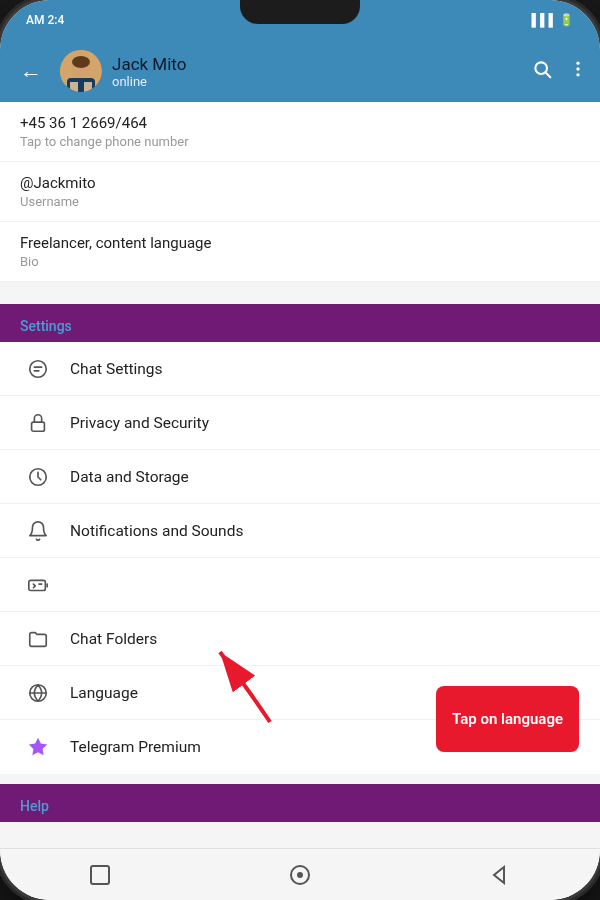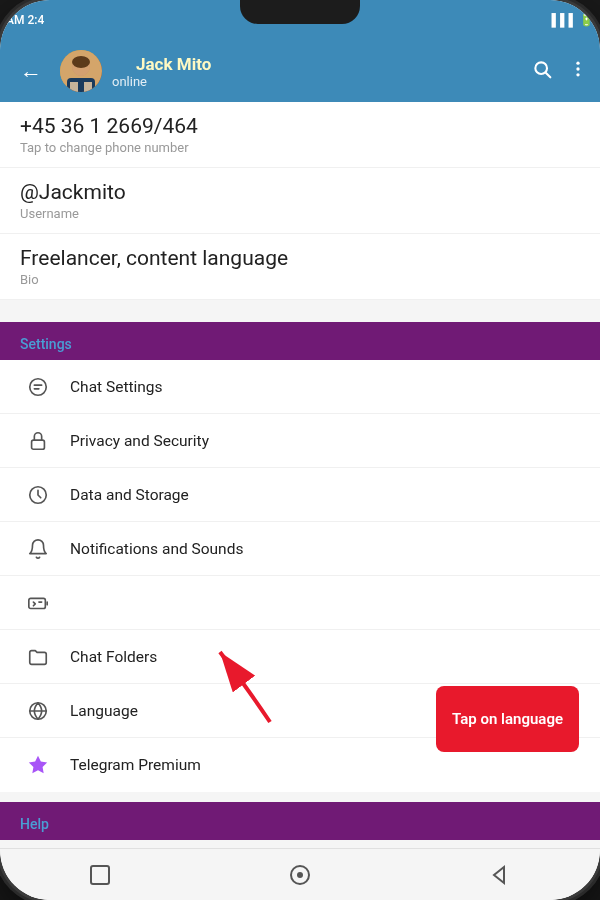--- a/index.html
+++ b/index.html
@@ -29,21 +29,21 @@
       display: flex;
       flex-direction: column;
     }
     
     .status-bar {
       background: #3d8ab8;
       height: 40px;
       display: flex;
       align-items: center;
       justify-content: space-between;
-      padding: 0 6px;
+      padding: 0 26px;
       position: relative;
     }
     .status-bar-left {
       color: white;
       font-size: 12px;
       font-weight: 500;
     }
     .notch {
       position: absolute;
       top: 0;
@@ -91,24 +91,23 @@
       display: flex;
       align-items: center;
       justify-content: center;
       font-size: 18px;
       color: white;
     }
     .header-info {
       flex: 1;
     }
     .header-name {
-      color: #fef9c3;
+      color: #0f172a;
       font-size: 17px;
-      font-weight: 700;
-      margin-left: 24px;
+      font-weight: 400;
     }
     .header-status {
       color: rgba(255,255,255,0.85);
       font-size: 13px;
     }
     .header-actions {
       display: flex;
       gap: 16px;
       align-items: center;
     }
@@ -125,21 +124,21 @@
     }
     .profile-section {
       background: white;
       padding: 0;
     }
     .profile-row {
       padding: 12px 20px;
       border-bottom: 1px solid #f0f0f0;
     }
     .profile-row-value {
-      font-size: 21px;
+      font-size: 15px;
       color: #222;
       margin-bottom: 2px;
     }
     .profile-row-label {
       font-size: 13px;
       color: #999;
     }
     .settings-section {
       margin-top: 12px;
       background: white;

